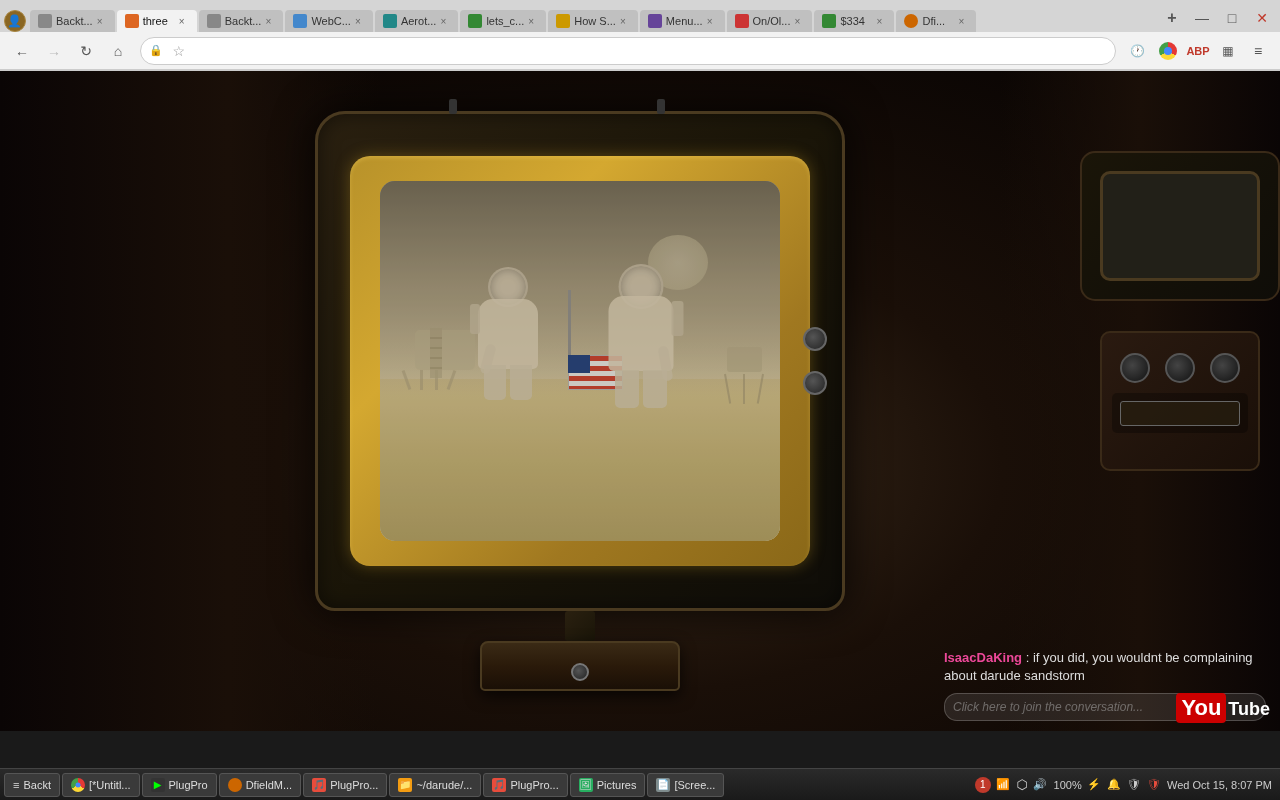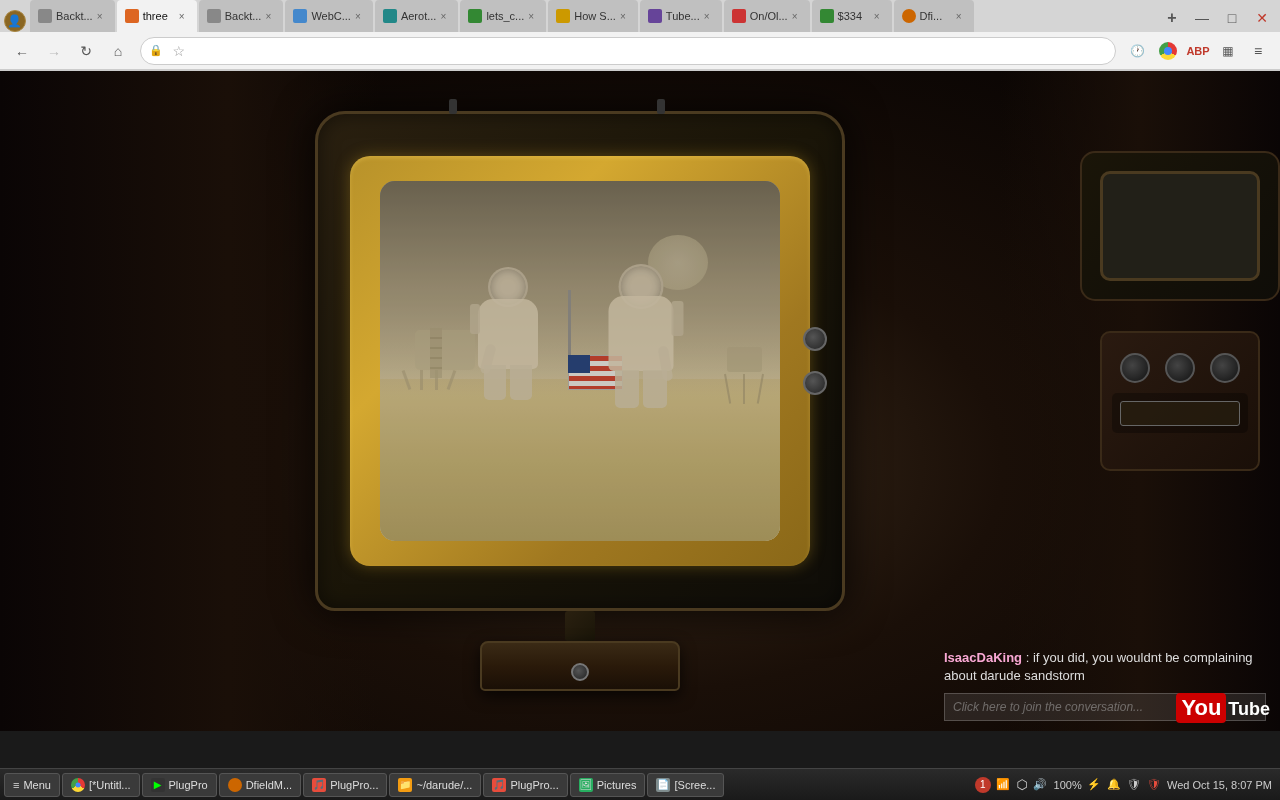--- a/index.html
+++ b/index.html
@@ -19,21 +19,21 @@
       height: 32px;
       background: #d5d5d5;
       padding: 0 4px;
       padding-top: 6px;
       overflow: hidden;
     }
 
     .tab {
       display: flex;
       align-items: center;
-      height: 32px;
+      height: 22px;
       padding: 0 8px;
       font-size: 11px;
       color: #333;
       background: #c0c0c0;
       border-radius: 4px 4px 0 0;
       margin-right: 2px;
       max-width: 130px;
       min-width: 80px;
       cursor: pointer;
       position: relative;
@@ -487,34 +487,34 @@
     }
 
     .chat-message {
       font-size: 13px;
       color: #ddd;
       margin-bottom: 8px;
       line-height: 1.4;
     }
 
     .chat-username {
-      color: #f9a8d4;
+      color: #ec4899;
       font-weight: bold;
     }
 
     #chat-input-container {
       margin-top: 6px;
     }
 
     #chat-input {
       width: 100%;
       height: 28px;
       background: rgba(255,255,255,0.1);
       border: 1px solid rgba(255,255,255,0.2);
-      border-radius: 0;
+      border-radius: 13px;
       color: #888;
       font-size: 12px;
       padding: 0 8px;
       outline: none;
     }
 
     #chat-input::placeholder {
       color: rgba(180,180,180,0.5);
       font-style: italic;
     }
@@ -669,21 +669,21 @@
     </div>
 
     <div class="tab">
       <div class="tab-favicon fav-yellow" style="width:14px;height:14px;border-radius:2px;flex-shrink:0;margin-right:4px;"></div>
       <span>How S...</span>
       <div class="tab-close">×</div>
     </div>
 
     <div class="tab">
       <div class="tab-favicon fav-purple" style="width:14px;height:14px;border-radius:2px;flex-shrink:0;margin-right:4px;"></div>
-      <span>Tube...</span>
+      <span>Menu...</span>
       <div class="tab-close">×</div>
     </div>
 
     <div class="tab">
       <div class="tab-favicon fav-red" style="width:14px;height:14px;border-radius:2px;flex-shrink:0;margin-right:4px;"></div>
       <span>On/Ol...</span>
       <div class="tab-close">×</div>
     </div>
 
     <div class="tab">
@@ -874,21 +874,21 @@
   <div id="youtube-logo">
     <span class="yt-red">You</span><span style="font-size:18px;">Tube</span>
   </div>
 
 </div>
 
 <div id="taskbar">
 
   <div class="taskbar-btn">
     <span>≡</span>
-    <span>Menu</span>
+    <span>Backt</span>
   </div>
 
   <div class="taskbar-btn">
     <div style="width:14px;height:14px;background:conic-gradient(#e53935 0deg 120deg,#fdd835 120deg 240deg,#43a047 240deg 360deg);border-radius:50%;flex-shrink:0;position:relative;">
       <div style="width:5px;height:5px;background:#4488ff;border-radius:50%;position:absolute;top:50%;left:50%;transform:translate(-50%,-50%);"></div>
     </div>
     <span>[*Untitl...</span>
   </div>
 
   <div class="taskbar-btn">

